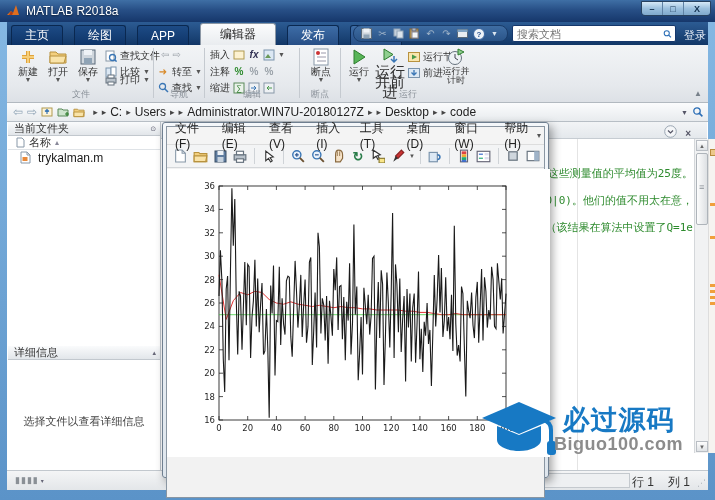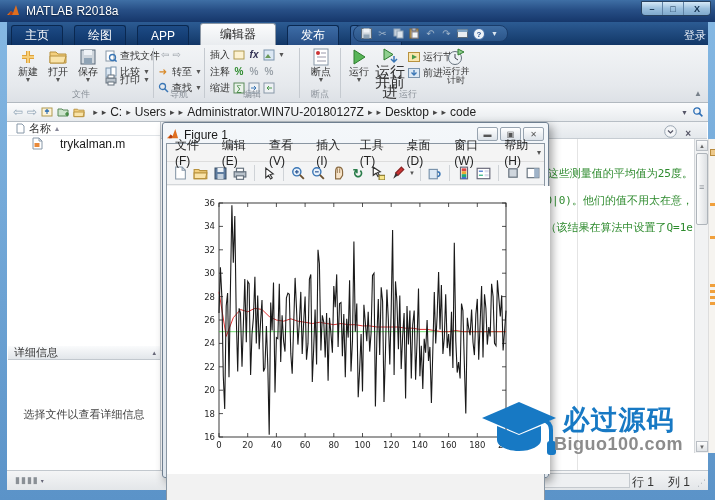--- a/index.html
+++ b/index.html
@@ -57,23 +57,23 @@
   .crumb-sep { color:#444; font-size:9px; padding:0 2px; }
   .addr-right { position:absolute; right:4px; display:flex; align-items:center; gap:4px; }
 
   
   .mainarea { position:absolute; left:0; top:100px; width:701px; height:348px; background:#fff; }
   .leftpanel { position:absolute; left:1px; top:0; width:153px; height:348px; background:#fff; border-right:1px solid #bcc3ca; }
   .panelhdr { height:14px; background:linear-gradient(180deg,#fafbfc,#e2e6ea); border-bottom:1px solid #c2c8ce;
     font-size:11px; color:#333; display:flex; align-items:center; padding:0 6px; position:relative; }
   .panelhdr .hdrbtn { position:absolute; right:4px; font-size:7px; color:#667; }
   .colhdr { height:14px; border-bottom:1px solid #dfe3e7; display:flex; align-items:center; font-size:11px; color:#333; padding-left:8px; gap:4px; }
-  .filerow { height:15px; display:flex; align-items:center; gap:17px; font-size:12px; color:#1a1a1a; padding-left:24px; }
+  .filerow { height:15px; display:flex; align-items:center; gap:7px; font-size:12px; color:#1a1a1a; padding-left:12px; }
   .details { position:absolute; left:0; top:224px; width:152px; }
-  .detailsbody { height:108px; display:flex; align-items:center; justify-content:center; font-size:11px; color:#444; text-align:center; padding:0 8px; }
+  .detailsbody { height:108px; display:flex; align-items:center; justify-content:center; font-size:11px; color:#444; text-align:center; padding:0 8px;margin-top:7px; }
 
   
   .editor { position:absolute; left:154px; top:0; width:546px; height:348px; background:#fff; }
   .editorbar { position:absolute; left:0; top:0; width:546px; height:17px; background:linear-gradient(180deg,#f2f4f6,#e4e8ec); border-bottom:1px solid #c6ccd2; }
   .edbtns { position:absolute; right:16px; top:2px; display:flex; gap:8px; align-items:center; }
   .comment { position:absolute; left:220px; width:312px; height:14px; overflow:hidden; white-space:nowrap;
     font-family:"DejaVu Sans Mono", monospace; font-size:11px; color:#2e8b2e; text-align:right; }
   .colline { position:absolute; left:416px; top:17px; width:1px; height:331px; background:#e4e4e4; }
   .vscroll { position:absolute; left:533px; top:17px; width:14px; height:314px; background:#f1f2f3; border-left:1px solid #d4d7da; }
   .scrollbtn { position:absolute; left:1px; width:12px; height:11px; background:linear-gradient(180deg,#fdfdfd,#dfe2e5); border:1px solid #b9bec4; color:#666; font-size:6px; display:flex; align-items:center; justify-content:center; }
@@ -175,20 +175,27 @@
             </svg>
           </span>
         <span class="qicon">
             <svg width="12" height="12" viewBox="0 0 12 12">
               <circle cx="6" cy="6" r="5.5" fill="#eef3f8" stroke="#3a66a0"></circle>
               <text x="6" y="8.6" text-anchor="middle" font-size="8" font-weight="bold" fill="#2a5490">?</text>
             </svg>
           </span>
         <span class="qicon" style="color:#dce6f0;font-size:7px">▼</span>
       </div>
+      <div class="searchbox">
+        <input placeholder="搜索文档" style="">
+        <svg width="12" height="12" viewBox="0 0 12 12" style="margin-right:3px">
+            <circle cx="5" cy="5" r="3.4" fill="none" stroke="#2a6db5" stroke-width="1.4"></circle>
+            <line x1="7.6" y1="7.6" x2="10.6" y2="10.6" stroke="#2a6db5" stroke-width="1.6"></line>
+          </svg>
+      </div>
       <span class="signin">登录</span>
     </div>
 
     <div class="ribbon">
 
       <div class="rgroup" style="left:4px;width:140px">
         <div class="bigbtn" style="left:2px">
           <div class="bicon">
               <svg width="18" height="18" viewBox="0 0 18 18">
                 <path d="M3 9h12M9 3v12" stroke="#e0a33c" stroke-width="4"></path>
@@ -448,20 +455,24 @@
         <svg width="12" height="12" viewBox="0 0 12 12">
             <circle cx="5" cy="5" r="3.2" fill="none" stroke="#2a6db5" stroke-width="1.3"></circle>
             <line x1="7.4" y1="7.4" x2="10.4" y2="10.4" stroke="#2a6db5" stroke-width="1.5"></line>
           </svg>
       </span>
     </div>
 
     <div class="mainarea">
 
       <div class="leftpanel">
+        <div class="panelhdr">
+          <span>当前文件夹</span>
+          <span class="hdrbtn">⊙</span>
+        </div>
         <div class="colhdr">
           <svg width="9" height="11" viewBox="0 0 9 11">
               <path d="M1 1h5l2 2v7H1z" fill="#fff" stroke="#8898a8"></path>
             </svg>
           <span>名称</span>
           <span style="color:#889;font-size:8px">▴</span>
         </div>
         <div class="filerow">
           <svg width="11" height="13" viewBox="0 0 11 13">
               <path d="M1 1h6l3 3v8H1z" fill="#fff" stroke="#8898a8"></path>
@@ -515,32 +526,20 @@
       <div class="sb-cell"></div>
       <div class="sb-rowcol">
         <span><span>行</span>&nbsp;<span>1</span></span>
         <span><span>列</span>&nbsp;<span>1</span></span>
       </div>
       <div class="sb-grip">⋰</div>
     </div>
   </div>
 
   <div class="figwin">
-    <div class="figtitle">
-      <svg width="13" height="13" viewBox="0 0 14 14">
-          <polygon points="1,11 5,7 7,9 10,1 13,11" fill="#e06f1f"></polygon>
-          <polygon points="5,7 7,9 6,11 3,11" fill="#b33c12"></polygon>
-        </svg>
-      <span class="ftext">Figure 1</span>
-      <div class="figbtns">
-        <div class="figbtn">▬</div>
-        <div class="figbtn">▣</div>
-        <div class="figbtn">✕</div>
-      </div>
-    </div>
     <div class="figbody">
       <div class="figmenu" id="figmenu">
         <span class="mitem">文件(F)</span>
           <span class="mitem">编辑(E)</span>
           <span class="mitem">查看(V)</span>
           <span class="mitem">插入(I)</span>
           <span class="mitem">工具(T)</span>
           <span class="mitem">桌面(D)</span>
           <span class="mitem">窗口(W)</span>
           <span class="mitem">帮助(H)</span>

